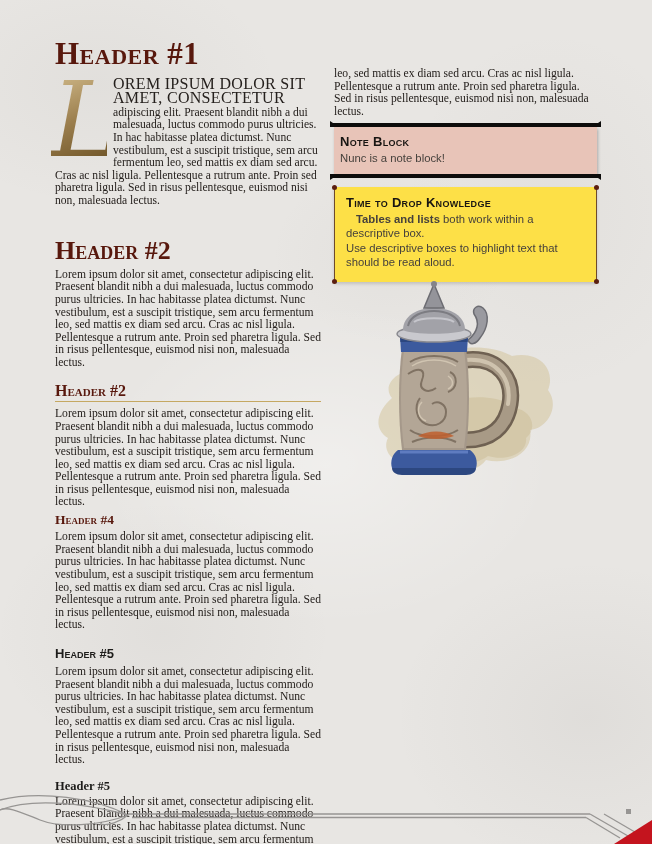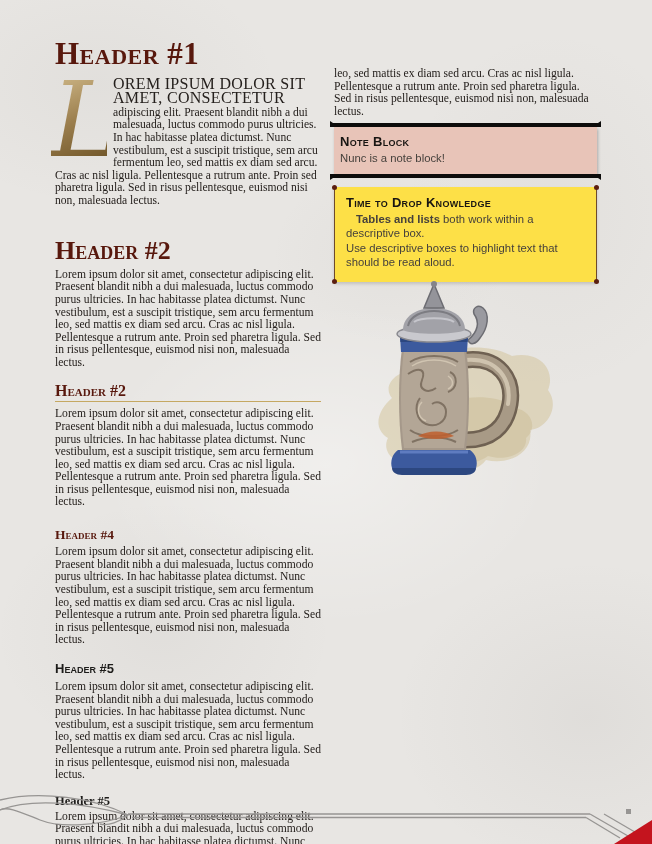--- a/index.html
+++ b/index.html
@@ -26,21 +26,21 @@
     font-family:"Liberation Serif", serif;
     font-variant:small-caps;
     color:#58180d;
     font-weight:700;
     line-height:1.05;
   }
   h1.brew { font-size:31px; letter-spacing:0.5px; margin-bottom:7px; }
   h2.brew { font-size:26px; margin-top:30px; margin-bottom:4px; }
   h3.brew { font-size:16px; margin-top:13px; margin-bottom:6px;
             border-bottom:1.5px solid #c5a862; padding-bottom:2px; }
-  h4.brew { font-size:13.5px; margin-top:19px; margin-bottom:4px; }
+  h4.brew { font-size:13.5px; margin-top:4px; margin-bottom:4px; }
   h5.brew {
     font-family:"Liberation Sans", sans-serif;
     font-variant:small-caps;
     font-size:13px; font-weight:700; color:#1d1c1a;
     margin-top:14px; margin-bottom:5px;
   }
   h6.brew {
     font-family:"Liberation Serif", serif;
     font-size:12.5px; font-weight:700; color:#1d1c1a;
     margin-top:12px; margin-bottom:2px;

